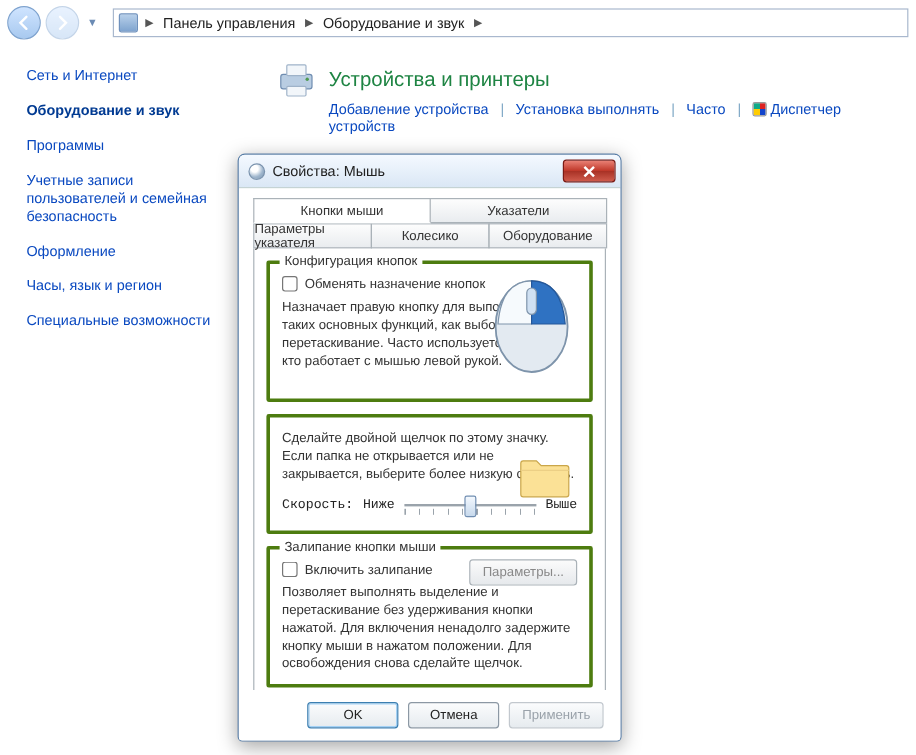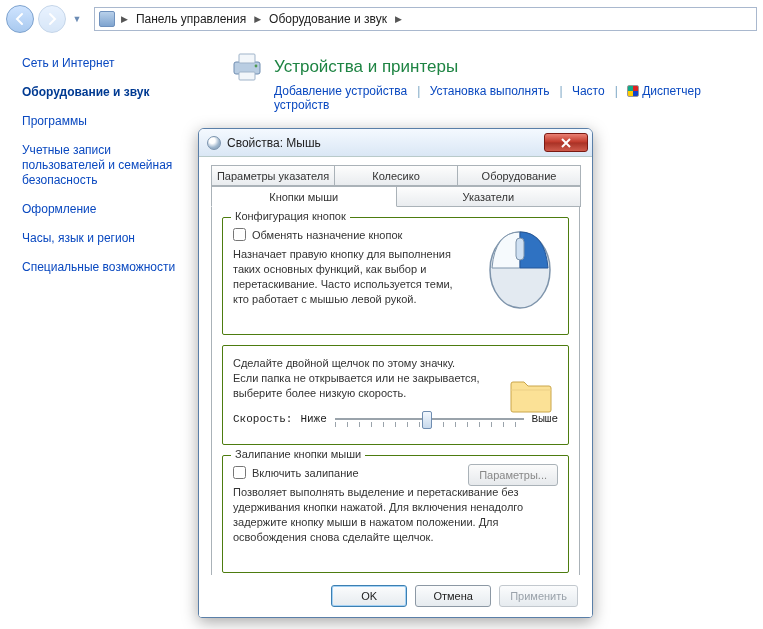--- a/index.html
+++ b/index.html
@@ -28,38 +28,38 @@
   .printer-svg { width:34px; height:30px; }
   .autoplay-rect { width:26px; height:20px; border:2px solid #47a06b; border-radius:3px; background:linear-gradient(#f6fff8,#d6f0de); position:relative; }
   .autoplay-rect::after { content:""; position:absolute; left:8px; top:4px; border-left:8px solid #47a06b; border-top:5px solid transparent; border-bottom:5px solid transparent; }
   .cat-title { color:#1e8443; font-size:17px; }
   .cat-links { margin-left:44px; margin-top:2px; color:#0a49c0; }
   .cat-links span.link { color:#0a49c0; margin-right:4px; cursor:pointer; }
   .cat-links span.div { color:#7fa8c6; margin:0 6px; }
   .shield { display:inline-block; width:12px; height:12px; vertical-align:-2px; margin-right:3px; background:conic-gradient(#d22 0 25%,#14c 0 50%,#fc0 0 75%,#1a8 0); border-radius:2px; border:1px solid #999; }
 
   
-  .dialog { position:absolute; left:198px; top:128px; width:395px; height:490px;
+  .dialog { position:absolute; left:198px; top:128px; width:320px; height:490px;
             border:1px solid #5a7fa8; border-radius:6px 6px 4px 4px; background:#fff;
             box-shadow:0 4px 16px rgba(0,0,0,.35); overflow:hidden; }
   .titlebar { height:28px; background:linear-gradient(#f4f9ff,#dae7f5); display:flex; align-items:center; padding:0 4px 0 8px; border-bottom:1px solid #b9caca; }
   .title-icon { width:14px; height:14px; border-radius:50%; border:1px solid #7c94ae; background:radial-gradient(circle at 35% 30%, #fff 0 25%,#9fb6cd 60%,#8099b1 100%); margin-right:6px; }
   .titlebar-text { flex:1; font-size:12px; }
   .close-btn { width:44px; height:19px; border-radius:3px; border:1px solid #7a1a14;
                background:linear-gradient(#e98074,#c0392b 48%,#a93226 52%,#cf5b4c); color:#fff;
                display:flex; align-items:center; justify-content:center; font-weight:bold; font-size:12px; }
   .dlg-body { position:absolute; inset:28px 0 0 0; background:#fff; padding:8px 12px 10px; }
   .tabrow { display:flex; }
   .tab { flex:1; height:21px; border:1px solid #aab2b8; background:linear-gradient(#fdfdfd,#e9ecef);
          display:flex; align-items:center; justify-content:center; font-size:11px; color:#333;
          margin-right:-1px; position:relative; }
   .tab.active { background:#fff; border-bottom-color:#fff; z-index:2; }
   .tabpanel { border:1px solid #aab2b8; border-top:none; padding:10px 10px 6px; height:398px; position:relative; }
 
-  .group { border:1px solid #4d7c0f; border-radius:2px; padding:10px 10px 10px 10px; margin-bottom:10px; position:relative; }
+  .group { border:3px solid #4d7c0f; border-radius:2px; padding:10px 10px 10px 10px; margin-bottom:10px; position:relative; }
   .group-legend { position:absolute; top:-8px; left:8px; background:#fff; padding:0 4px; font-size:11px; color:#333; }
   .chk { display:flex; align-items:center; gap:6px; margin-bottom:6px; font-size:11px; color:#333; }
   .chk input { width:13px; height:13px; margin:0; }
   .desc { font-size:11px; color:#333; line-height:1.35; max-width:220px; }
 
   .mouse-img { position:absolute; right:8px; top:6px; width:80px; height:88px; }
   .folder-img { position:absolute; right:14px; top:28px; width:46px; height:40px; }
 
   .speed-row { display:flex; align-items:center; gap:8px; margin-top:8px; font-size:11px;font-family:Liberation Mono, monospace; }
   .slider { flex:1; height:20px; position:relative; }
@@ -156,27 +156,27 @@
     <span class="titlebar-text">Свойства: Мышь</span>
     <div class="close-btn">
       <svg width="12" height="10" viewBox="0 0 12 10">
           <path d="M2 1 L10 9 M10 1 L2 9" stroke="#fff" stroke-width="2"></path>
         </svg>
     </div>
   </div>
 
   <div class="dlg-body">
     <div class="tabrow">
+      <div class="tab active">Кнопки мыши</div>
+      <div class="tab">Указатели</div>
+    </div>
+    <div class="tabrow">
       <div class="tab">Параметры указателя</div>
       <div class="tab">Колесико</div>
       <div class="tab">Оборудование</div>
-    </div>
-    <div class="tabrow">
-      <div class="tab active">Кнопки мыши</div>
-      <div class="tab">Указатели</div>
     </div>
 
     <div class="tabpanel">
 
       <div class="group" style="height:118px">
         <div class="group-legend">Конфигурация кнопок</div>
         <label class="chk">
           <input type="checkbox" style="">
           <span>Обменять назначение кнопок</span>
         </label>

